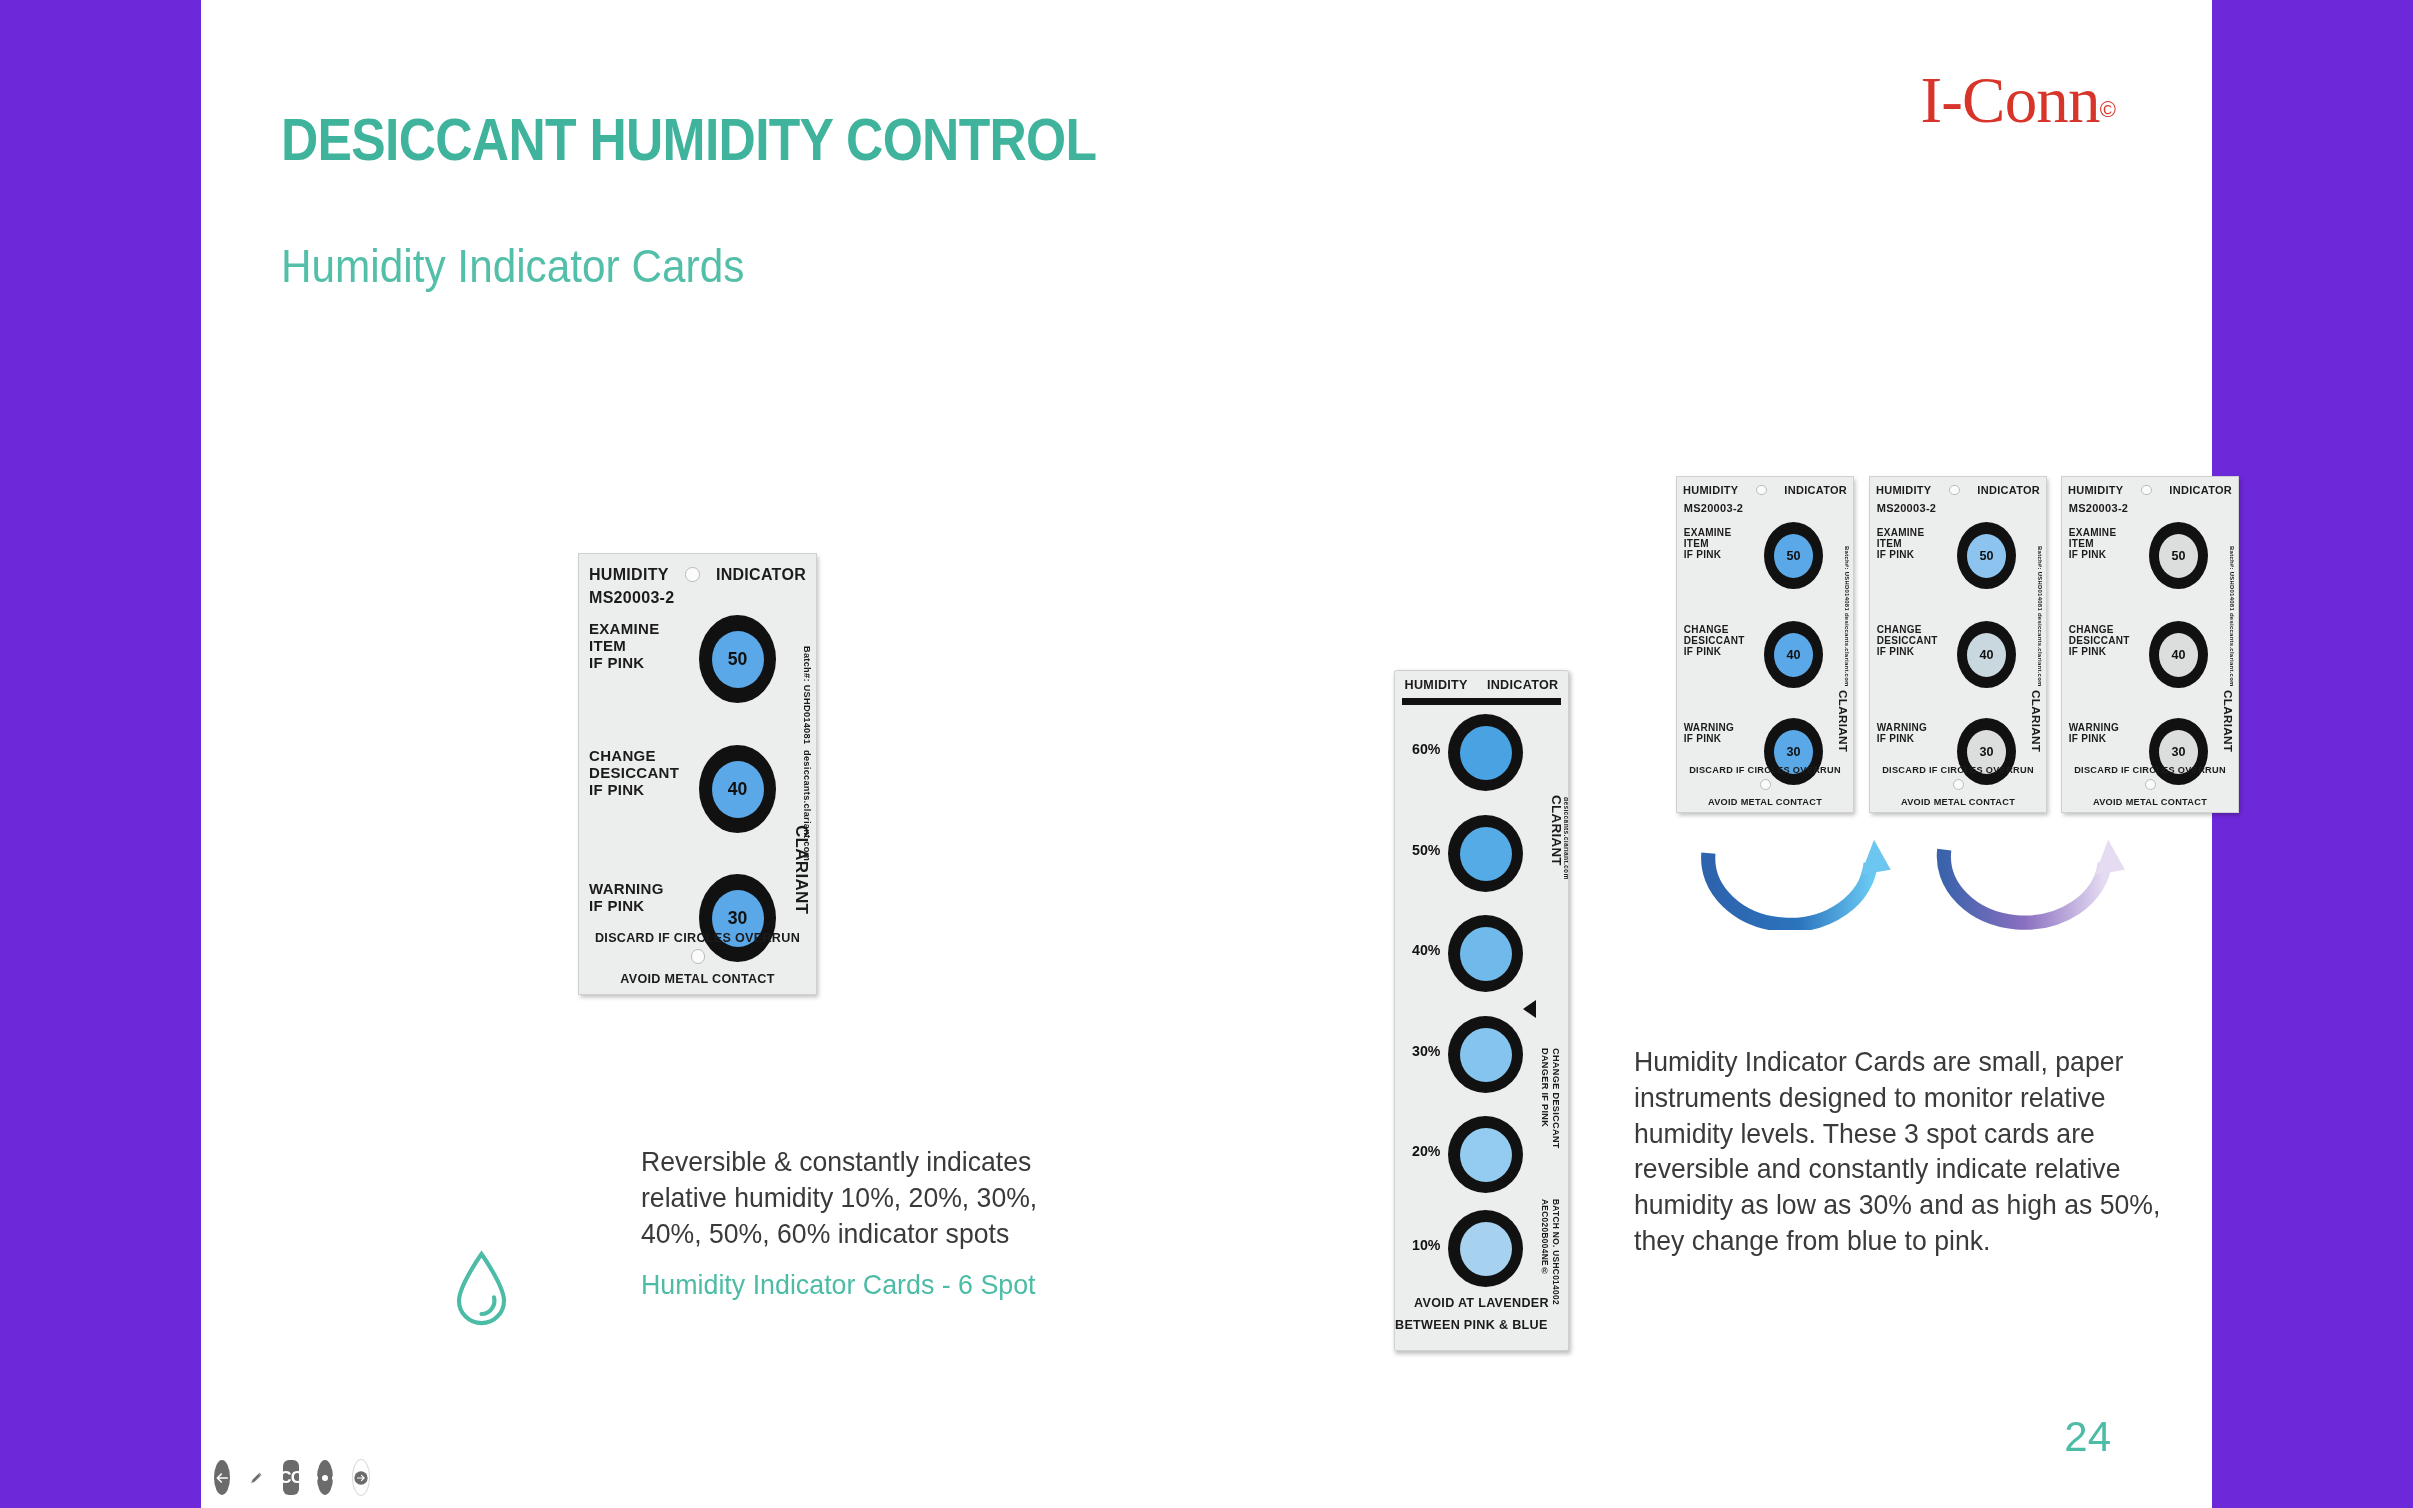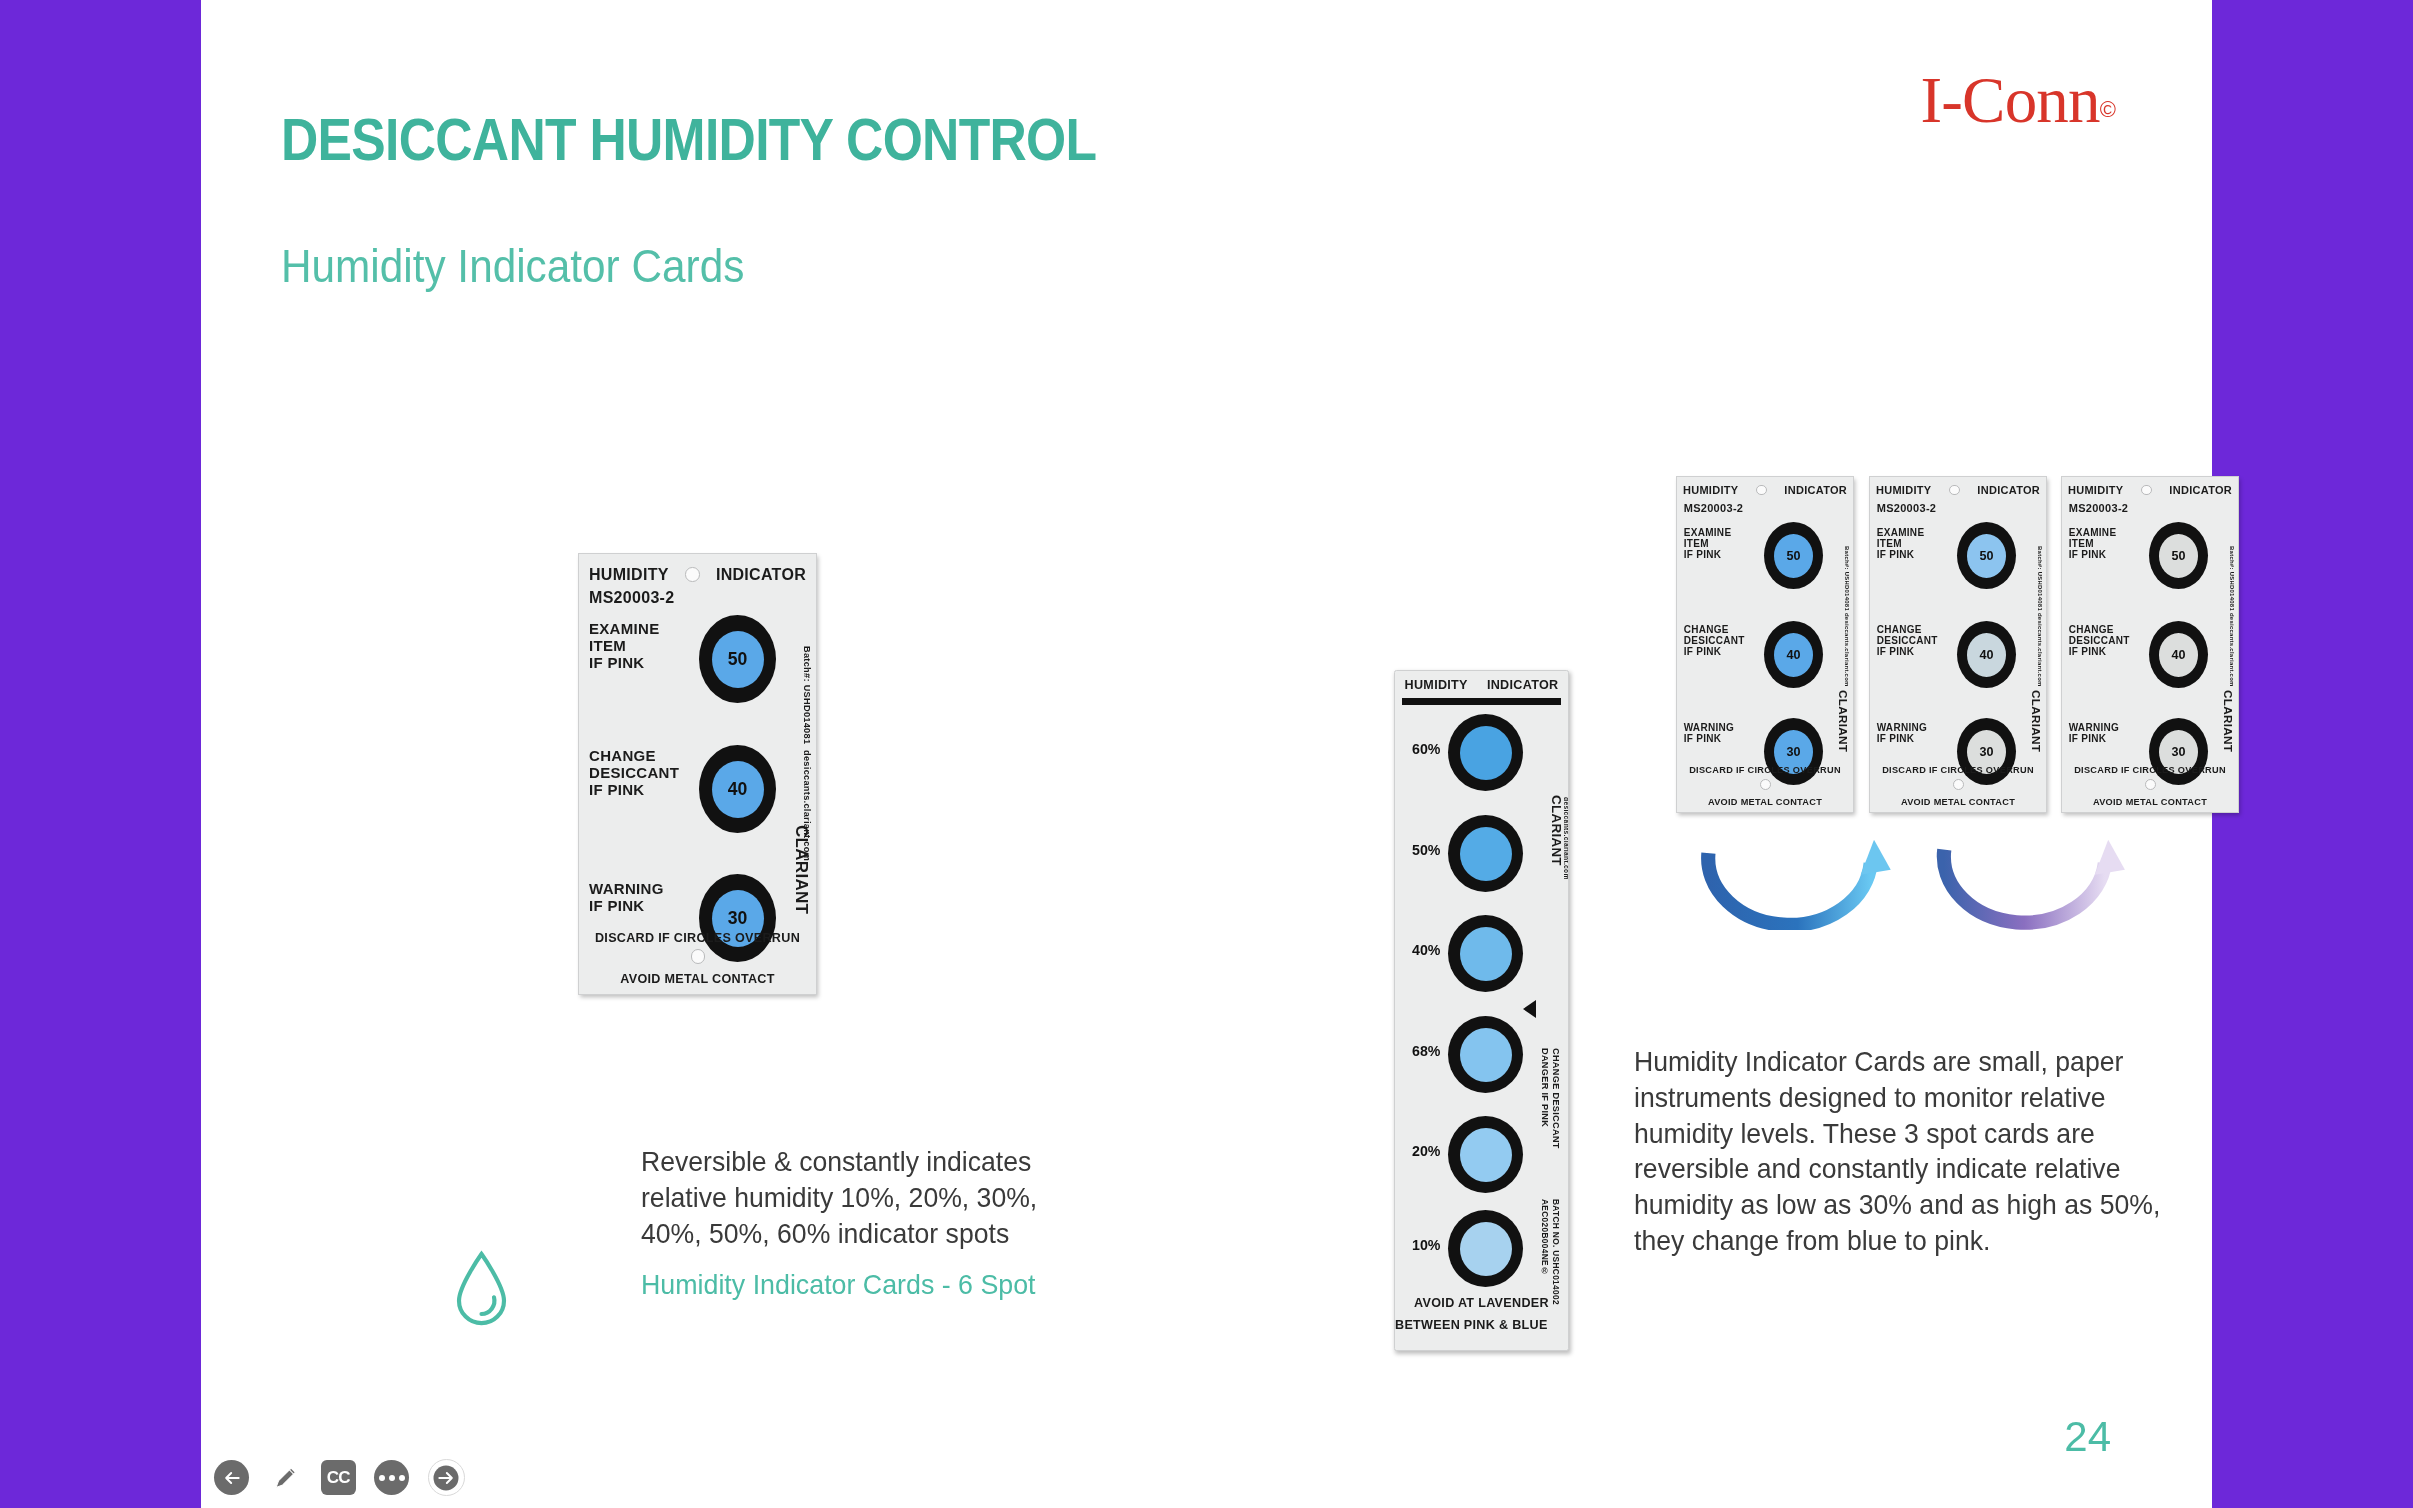--- a/index.html
+++ b/index.html
@@ -118,21 +118,21 @@
               border-right:13.4px solid #111;}
 
   
   #arrows{position:absolute;left:1492px;top:838px;width:536px;height:92px;}
 
   
   #drop{position:absolute;left:251px;top:1249px;}
   #pagenum{position:absolute;right:101px;bottom:47px;color:#4cbca6;font-size:42px;
            font-family:"Liberation Sans",sans-serif;}
   #toolbar{position:absolute;left:214px;bottom:11.7px;display:flex;align-items:center;gap:18.4px;}
-  .tb{width:35px;height:35px;display:flex;align-items:center;justify-content:center;}
+  .tb{width:16px;height:35px;display:flex;align-items:center;justify-content:center;}
   .tbcirc{background:#6b6b6b;border-radius:50%;}
   .tbsq{background:#6b6b6b;border-radius:5.9px;color:#fff;font-weight:700;font-size:17px;
         letter-spacing:-0.8px;}
   .tbring{border:1.7px solid #d9d9d9;border-radius:50%;}
   .dots{display:flex;gap:4.2px;}
   .dots span{width:5.9px;height:5.9px;background:#fff;border-radius:50%;display:block;}
 </style>
 </head>
 <body>
 
@@ -197,21 +197,21 @@
             <i style="background:#54abe6"></i>
           </span>
       </div>
       <div class="row6" style="top:241px">
         <span class="pct">40%</span>
         <span class="sp6">
             <i style="background:#6fbaeb"></i>
           </span>
       </div>
       <div class="row6" style="top:342px">
-        <span class="pct">68%</span>
+        <span class="pct">30%</span>
         <span class="sp6">
             <i style="background:#84c4ef"></i>
           </span>
       </div>
       <div class="row6" style="top:442px">
         <span class="pct">20%</span>
         <span class="sp6">
             <i style="background:#93cbf1"></i>
           </span>
       </div>

